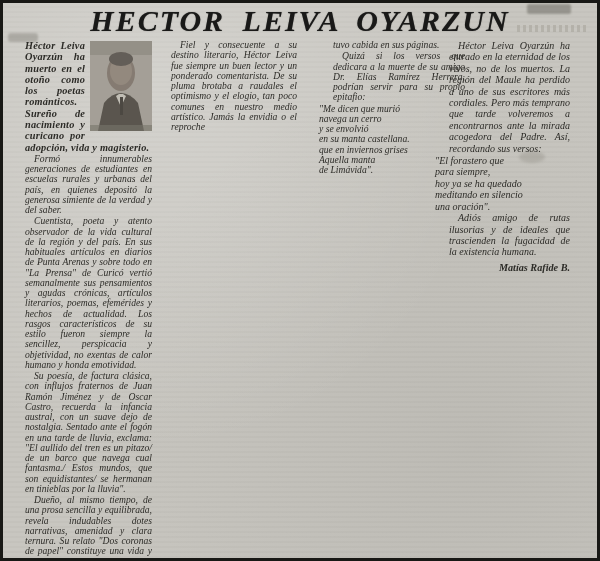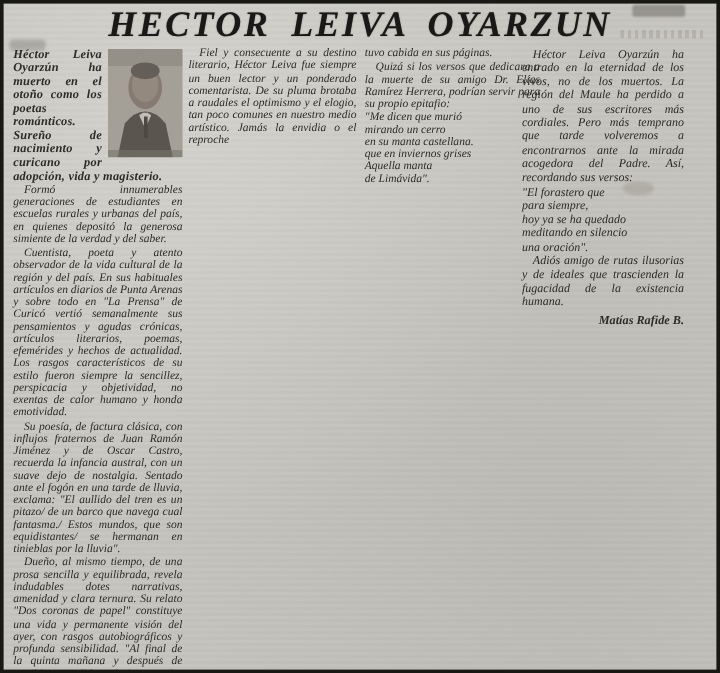--- a/index.html
+++ b/index.html
@@ -29,25 +29,25 @@
     color:#191918;
     text-shadow:0 0 1px rgba(20,20,18,.55);
     white-space:nowrap;
   }
   .col {
     position:absolute; top:37px;
     text-align:justify;
     font-size:9.6px;
     line-height:10.25px;
   }
-  .col p { margin:0 0 1px 0; text-indent:9px; }
+  .col p { margin:0 0 1px 14px; text-indent:9px; }
   .col p.noindent { text-indent:0; }
   #col1 { left:8px;   width:141px; height:518px; }
   #col2 { left:154px; width:140px; }
-  #col3 { left:301px; width:146px; }
+  #col3 { left:316px; width:146px; }
   #col4 { left:432px; width:135px; font-size:10px; line-height:11.4px; }
   .lead {
     font-weight:bold;
     font-size:10.3px;
     line-height:11.3px;
     letter-spacing:.2px;
   }
   .photo {
     float:right;
     width:62px; height:90px;
@@ -122,21 +122,22 @@
 
   <div class="col" id="col2">
     <p>Fiel y consecuente a su destino literario, Héctor Leiva fue siempre un buen lector y un ponderado comentarista. De su pluma brotaba a raudales el optimismo y el elogio, tan poco comunes en nuestro medio artístico. Jamás la envidia o el reproche</p>
   </div>
 
   <div class="col" id="col3">
     <p class="noindent">tuvo cabida en sus páginas.</p>
     <p>Quizá si los versos que dedicara a la muerte de su amigo Dr. Elías Ramírez Herrera, podrían servir para su propio epitafio:</p>
     <div class="verse">
       <div>"Me dicen que murió</div>
-      <div>mirando un cerro</div>
+      <div>navega un cerro</div>
+      <div>y se envolvió</div>
       <div>en su manta castellana.</div>
       <div>que en inviernos grises</div>
       <div>Aquella manta</div>
       <div>de Limávida".</div>
     </div>
   </div>
 
   <div class="col" id="col4">
     <p>Héctor Leiva Oyarzún ha entrado en la eternidad de los vivos, no de los muertos. La región del Maule ha perdido a uno de sus escritores más cordiales. Pero más temprano que tarde volveremos a encontrarnos ante la mirada acogedora del Padre. Así, recordando sus versos:</p>
     <div class="verse">

